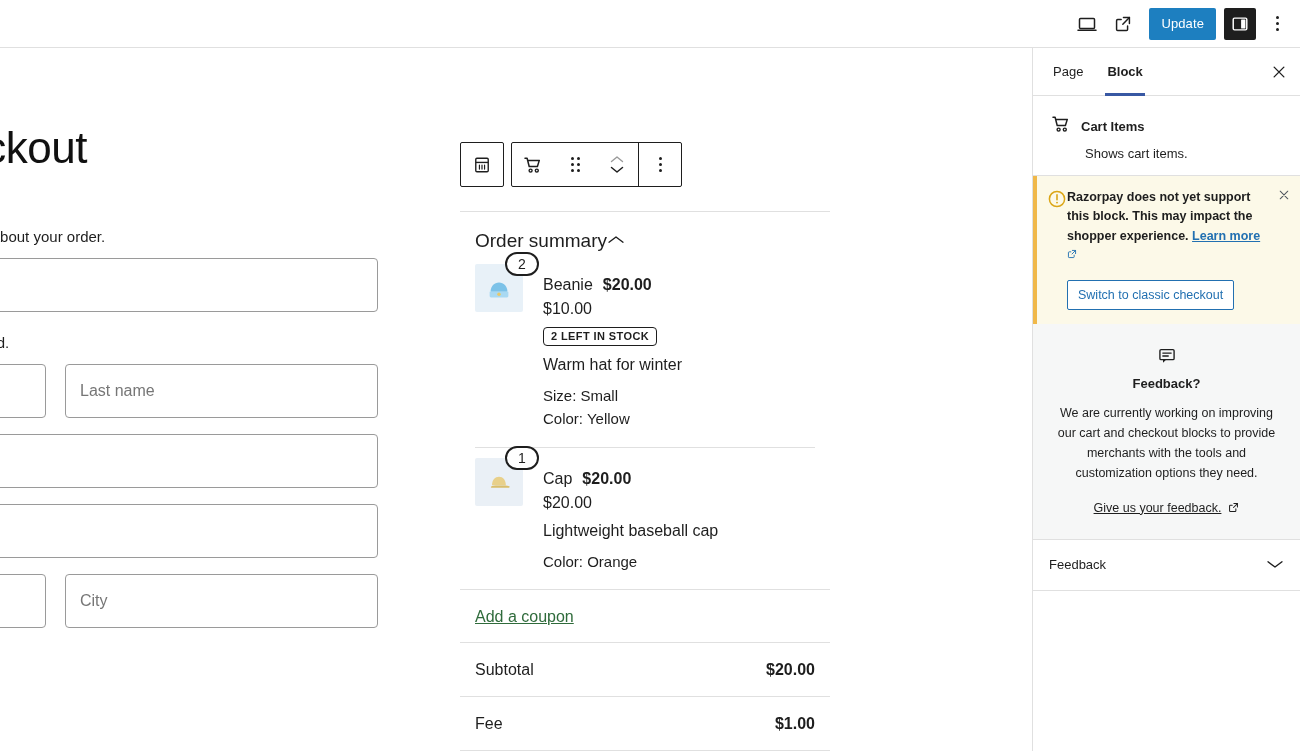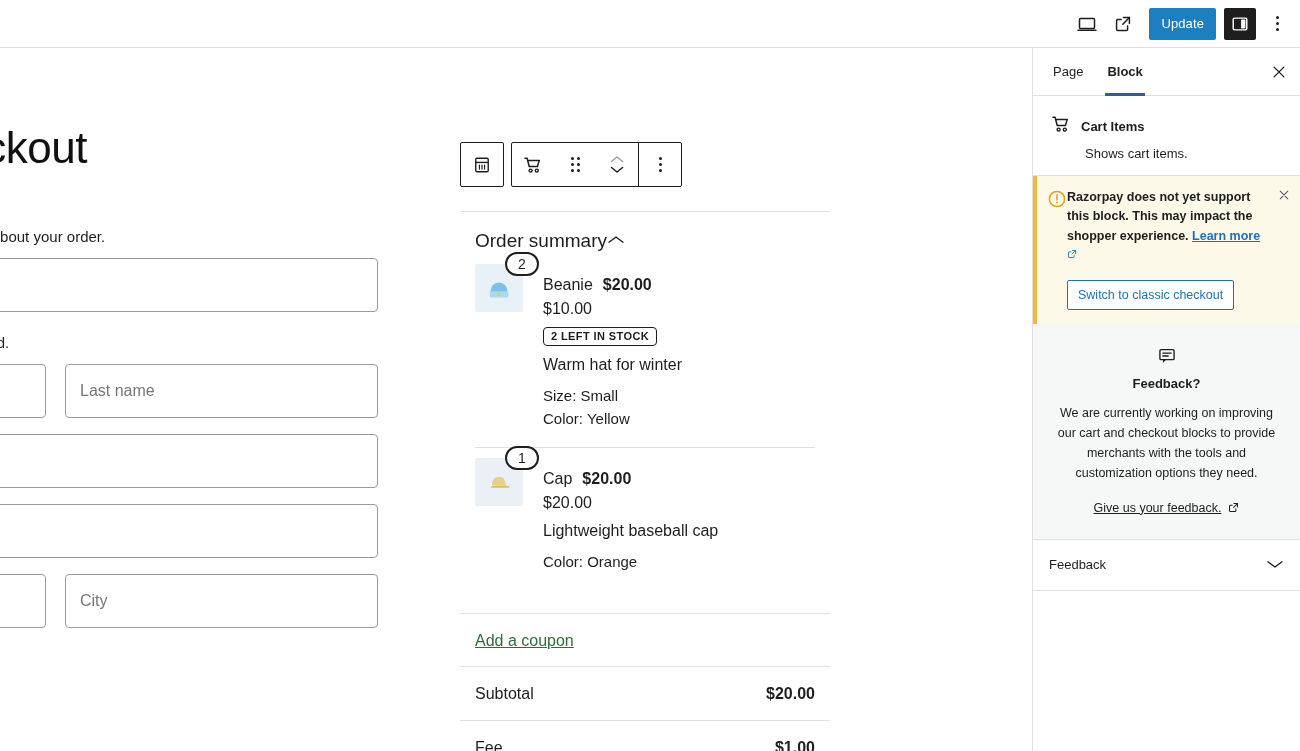--- a/index.html
+++ b/index.html
@@ -117,21 +117,21 @@
   .stock-badge {
     display:inline-block; margin-top: 9px;
     border: 1px solid #1e1e1e; border-radius: 4px;
     padding: 2px 7px 3px 7px;
     font-size: 11px; font-weight: 700; letter-spacing: .4px; color:#1e1e1e;
   }
   .item-desc { font-size: 16px; color:#1e1e1e; margin-top: 10px; }
   .item-meta { font-size: 15px; color:#1e1e1e; margin-top: 10px; line-height: 1.55; }
   .item-divider { height:1px; background:#e0e0e0; margin: 0 15px; }
 
-  .coupon-row { border-top: 1px solid #e0e0e0; padding: 18px 15px 16px 15px; margin-top: 24px; }
+  .coupon-row { border-top: 1px solid #e0e0e0; padding: 18px 15px 16px 15px; }
   .coupon-link {
     font-size: 16px; color: #2f6b3b; text-decoration: underline; cursor: pointer;
   }
   .total-row {
     border-top: 1px solid #e0e0e0; padding: 18px 15px 17px 15px;
     display:flex; align-items:center; justify-content:space-between;
   }
   .total-label { font-size: 16px; color:#1e1e1e; }
   .total-value { font-size: 16px; font-weight: 700; color:#1e1e1e; }
 

